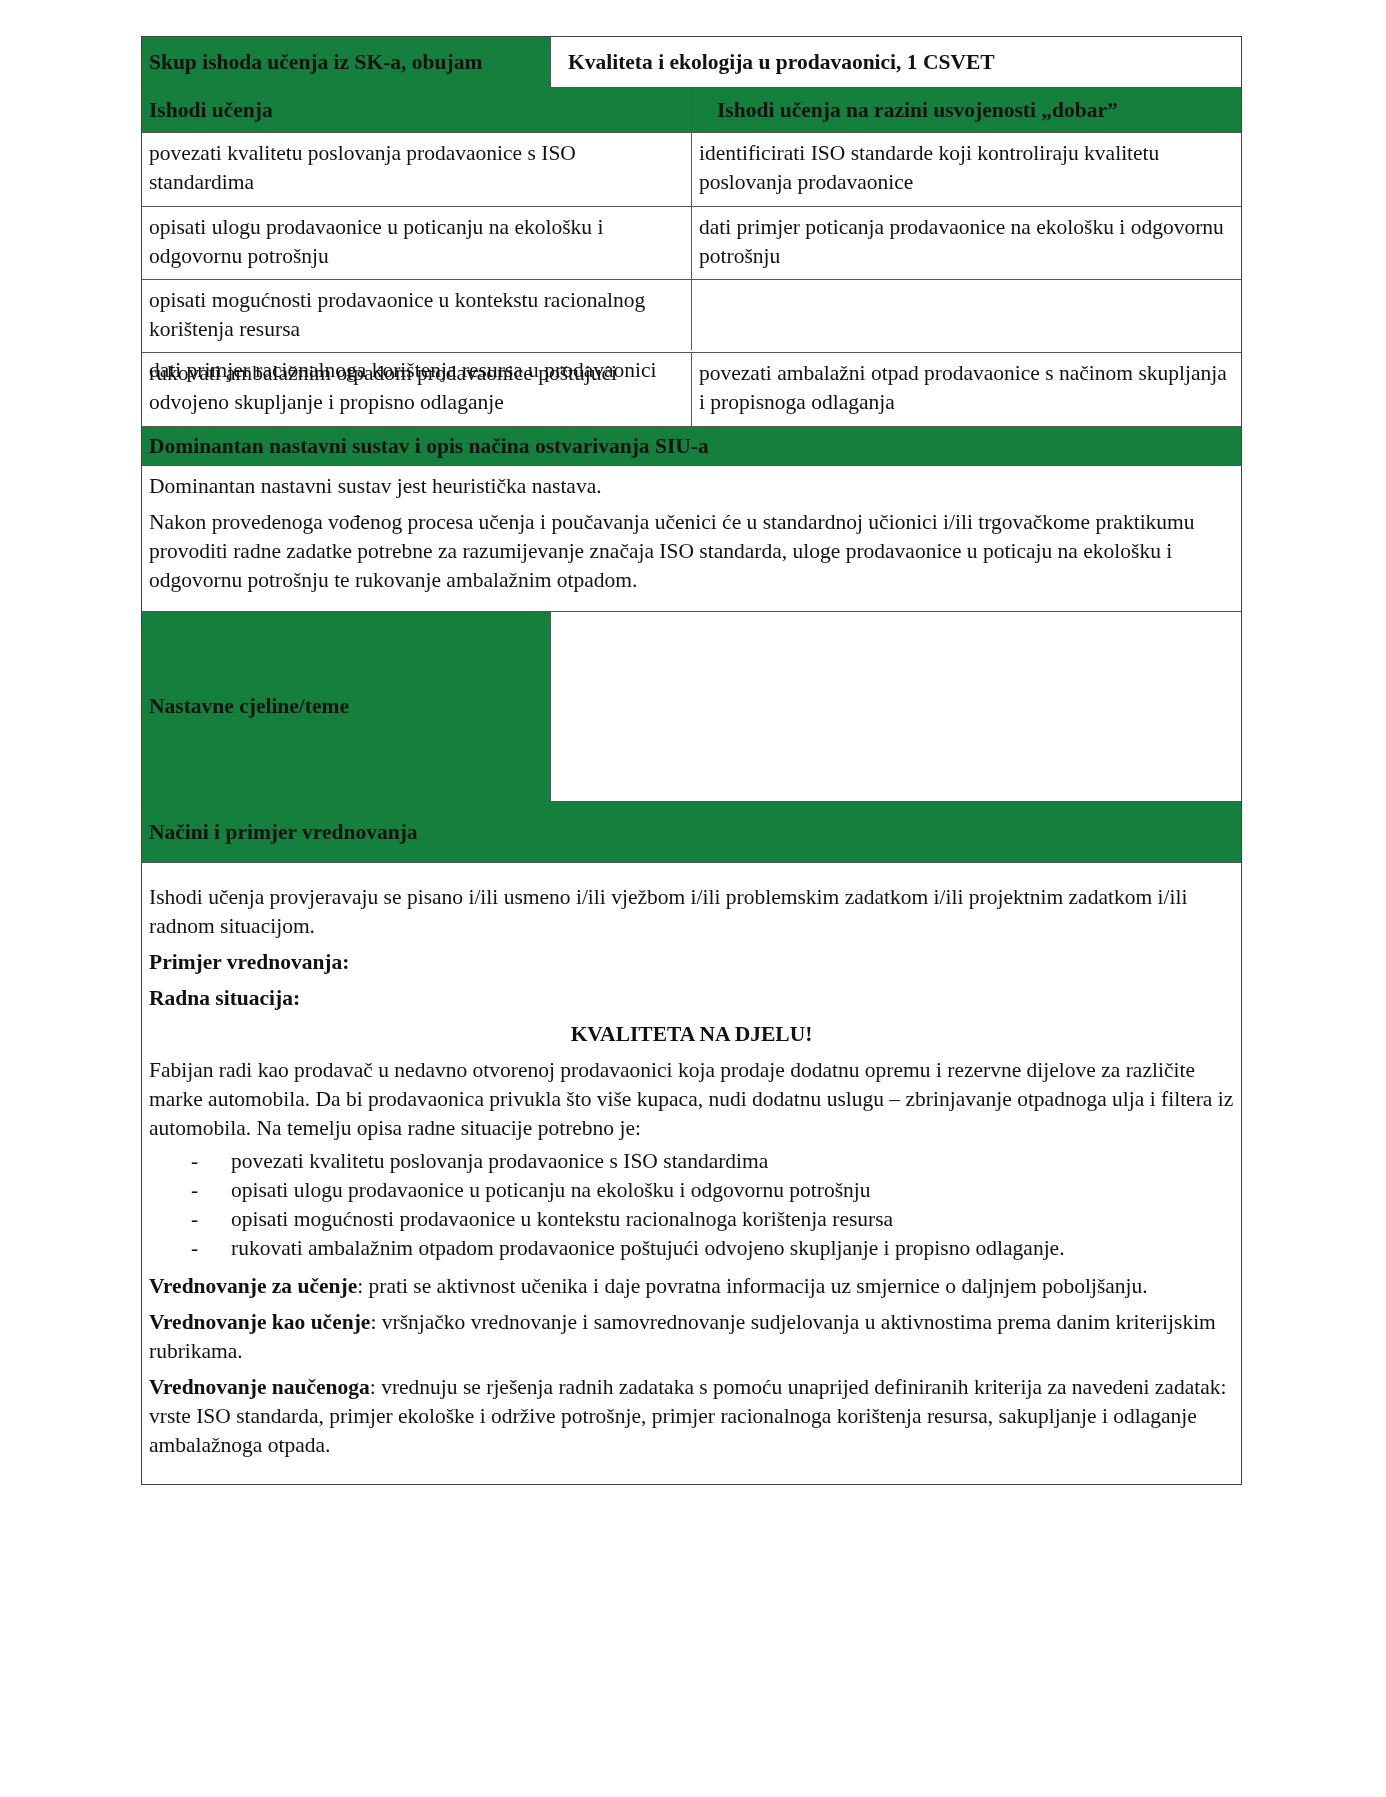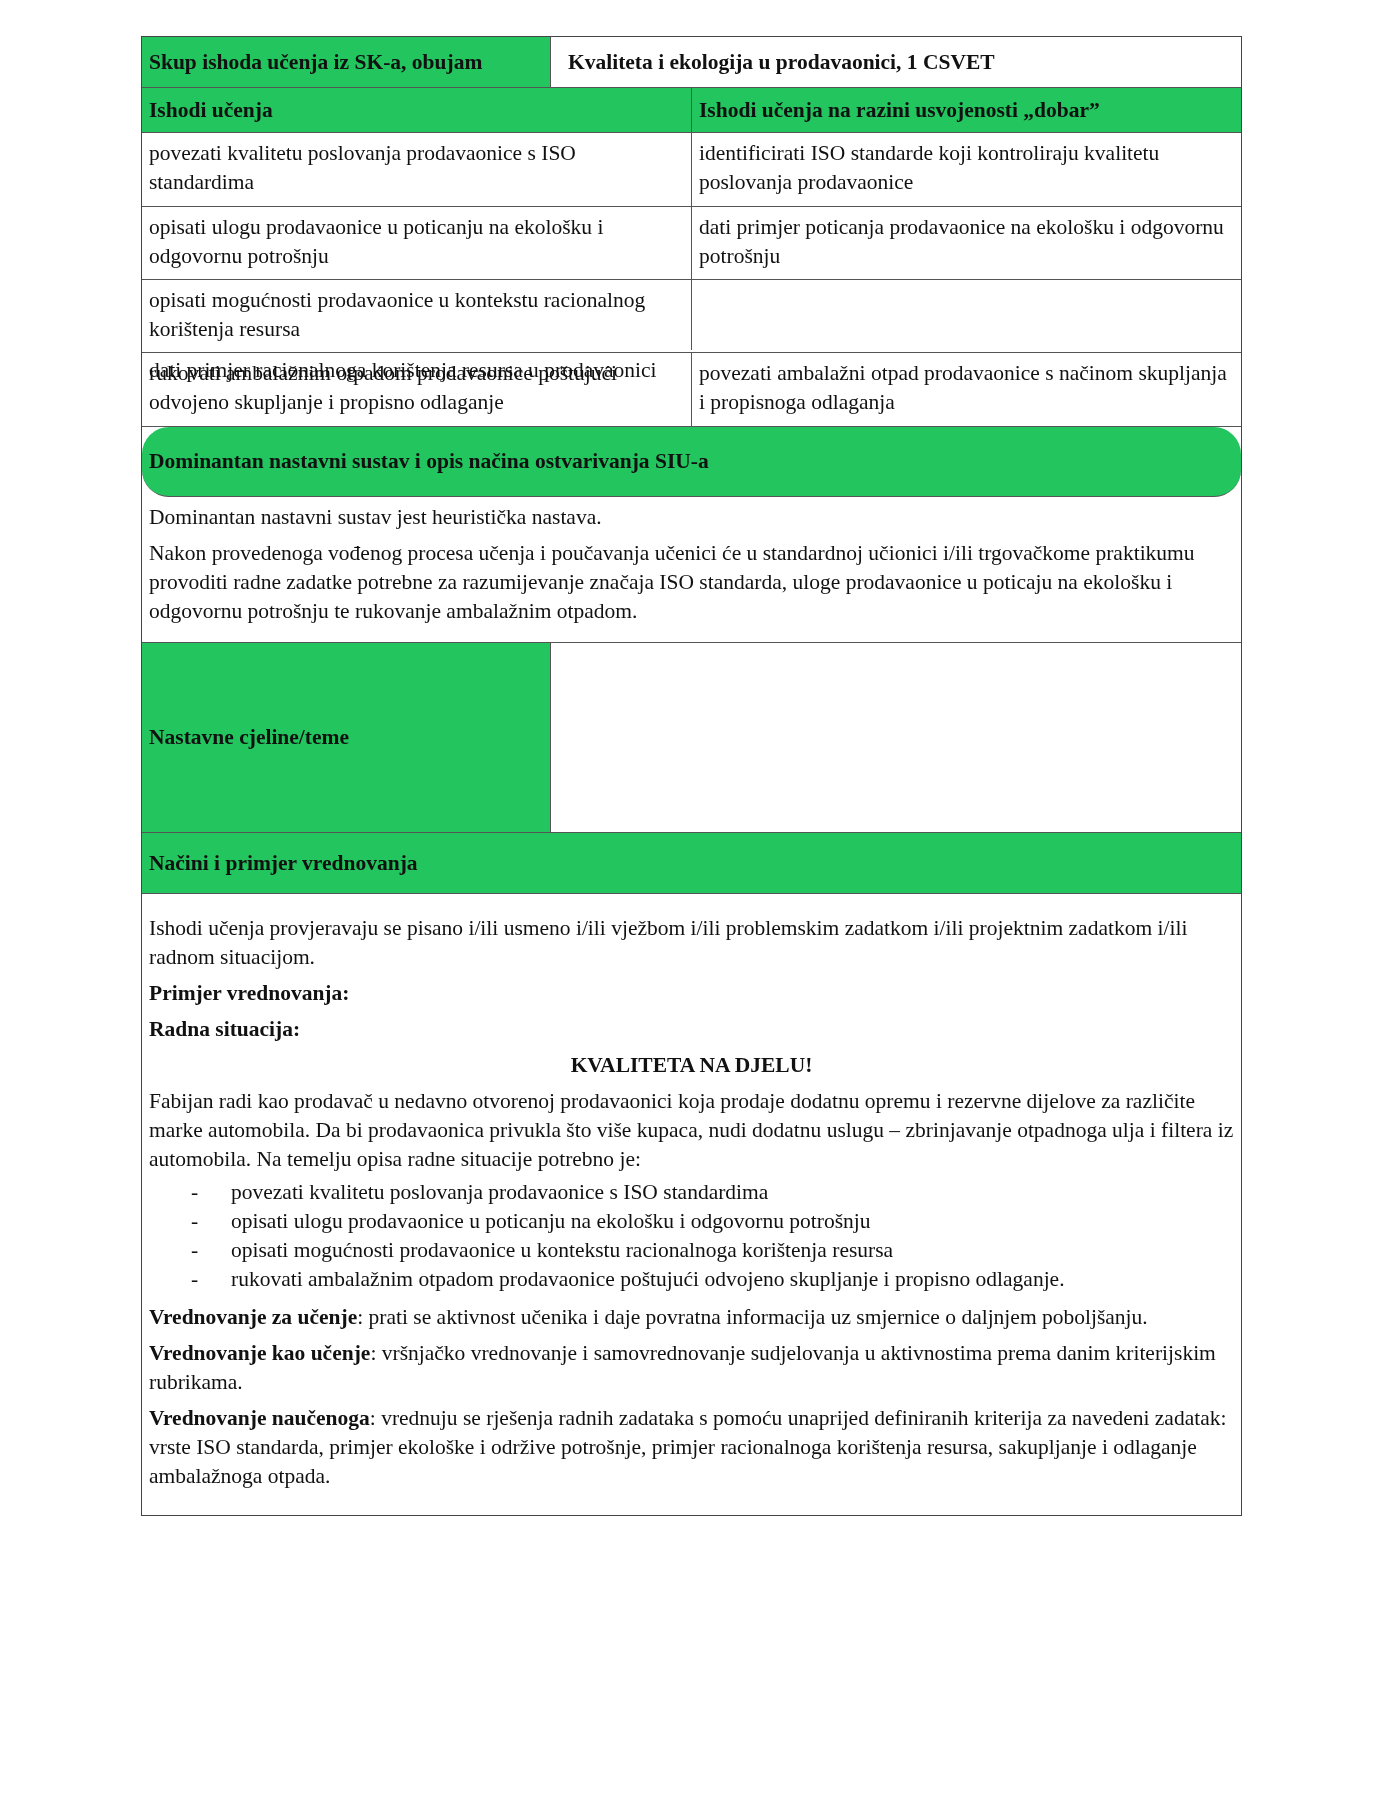--- a/index.html
+++ b/index.html
@@ -1,21 +1,21 @@
 <!DOCTYPE html>
 <html><head>
 <meta charset="utf-8">
 <style>
   html, body { margin:0; padding:0; background:#ffffff; }
   body { width:1386px; height:1797px; position:relative; font-family:"Liberation Serif","DejaVu Serif",serif; color:#111; }
   .tbl { position:absolute; left:141px; top:36px; width:1101px; border:1px solid #444; box-sizing:border-box; }
   .row { display:flex; border-bottom:1px solid #555; box-sizing:border-box; }
   .row:last-child { border-bottom:none; }
   .cell { box-sizing:border-box; padding:6px 7px; font-size:21.5px; line-height:29px; }
-  .blue { background:#22c55e; }
+  .blue { background:#15803d; }
   .b { font-weight:bold; }
   .vr { border-right:1px solid #555; }
   .c1a { width:409px; }
   .c1b { flex:1; }
   .c2a { width:550px; }
   .c2b { flex:1; }
   .full { flex:1; }
   .vcenter { display:flex; align-items:center; }
   p { margin:0; }
   .gap { margin-top:7px; }
@@ -28,21 +28,21 @@
 </head>
 <body>
 
 <div class="tbl">
 
   <div class="row" style="height:51px;">
     <div class="cell c1a blue b vr vcenter">Skup ishoda učenja iz SK-a, obujam</div>
     <div class="cell c1b b vcenter" style="padding-left:17px;">Kvaliteta i ekologija u prodavaonici, 1 CSVET</div>
   </div>
 
-  <div class="row blue" style="height:45px;">
+  <div class="row blue" style="height:45px;gap:18px;">
     <div class="cell c2a b vr vcenter">Ishodi učenja</div>
     <div class="cell c2b b vcenter">Ishodi učenja na razini usvojenosti „dobar”</div>
   </div>
 
   <div class="row" style="height:74px;">
     <div class="cell c2a vr">povezati kvalitetu poslovanja prodavaonice s ISO standardima</div>
     <div class="cell c2b">identificirati ISO standarde koji kontroliraju kvalitetu poslovanja prodavaonice</div>
   </div>
   <div class="row" style="height:73px;">
     <div class="cell c2a vr">opisati ulogu prodavaonice u poticanju na ekološku i odgovornu potrošnju</div>
@@ -50,21 +50,21 @@
   </div>
   <div class="row" style="height:73px;flex-direction:column;">
     <div class="cell c2a vr">opisati mogućnosti prodavaonice u kontekstu racionalnog korištenja resursa</div>
     <div class="cell c2b">dati primjer racionalnoga korištenja resursa u prodavaonici</div>
   </div>
   <div class="row" style="height:74px;">
     <div class="cell c2a vr">rukovati ambalažnim otpadom prodavaonice poštujući odvojeno skupljanje i propisno odlaganje</div>
     <div class="cell c2b">povezati ambalažni otpad prodavaonice s načinom skupljanja i propisnoga odlaganja</div>
   </div>
 
-  <div class="row blue" style="height:70px;border-radius:27px;">
+  <div class="row blue" style="height:39px;">
     <div class="cell full b vcenter">Dominantan nastavni sustav i opis načina ostvarivanja SIU-a</div>
   </div>
 
   <div class="row" style="height:146px;">
     <div class="cell full">
       <p>Dominantan nastavni sustav jest heuristička nastava.</p>
       <p class="gap">Nakon provedenoga vođenog procesa učenja i poučavanja učenici će u standardnoj učionici i/ili trgovačkome praktikumu provoditi radne zadatke potrebne za razumijevanje značaja ISO standarda, uloge prodavaonice u poticaju na ekološku i odgovornu potrošnju te rukovanje ambalažnim otpadom.</p>
     </div>
   </div>
 

